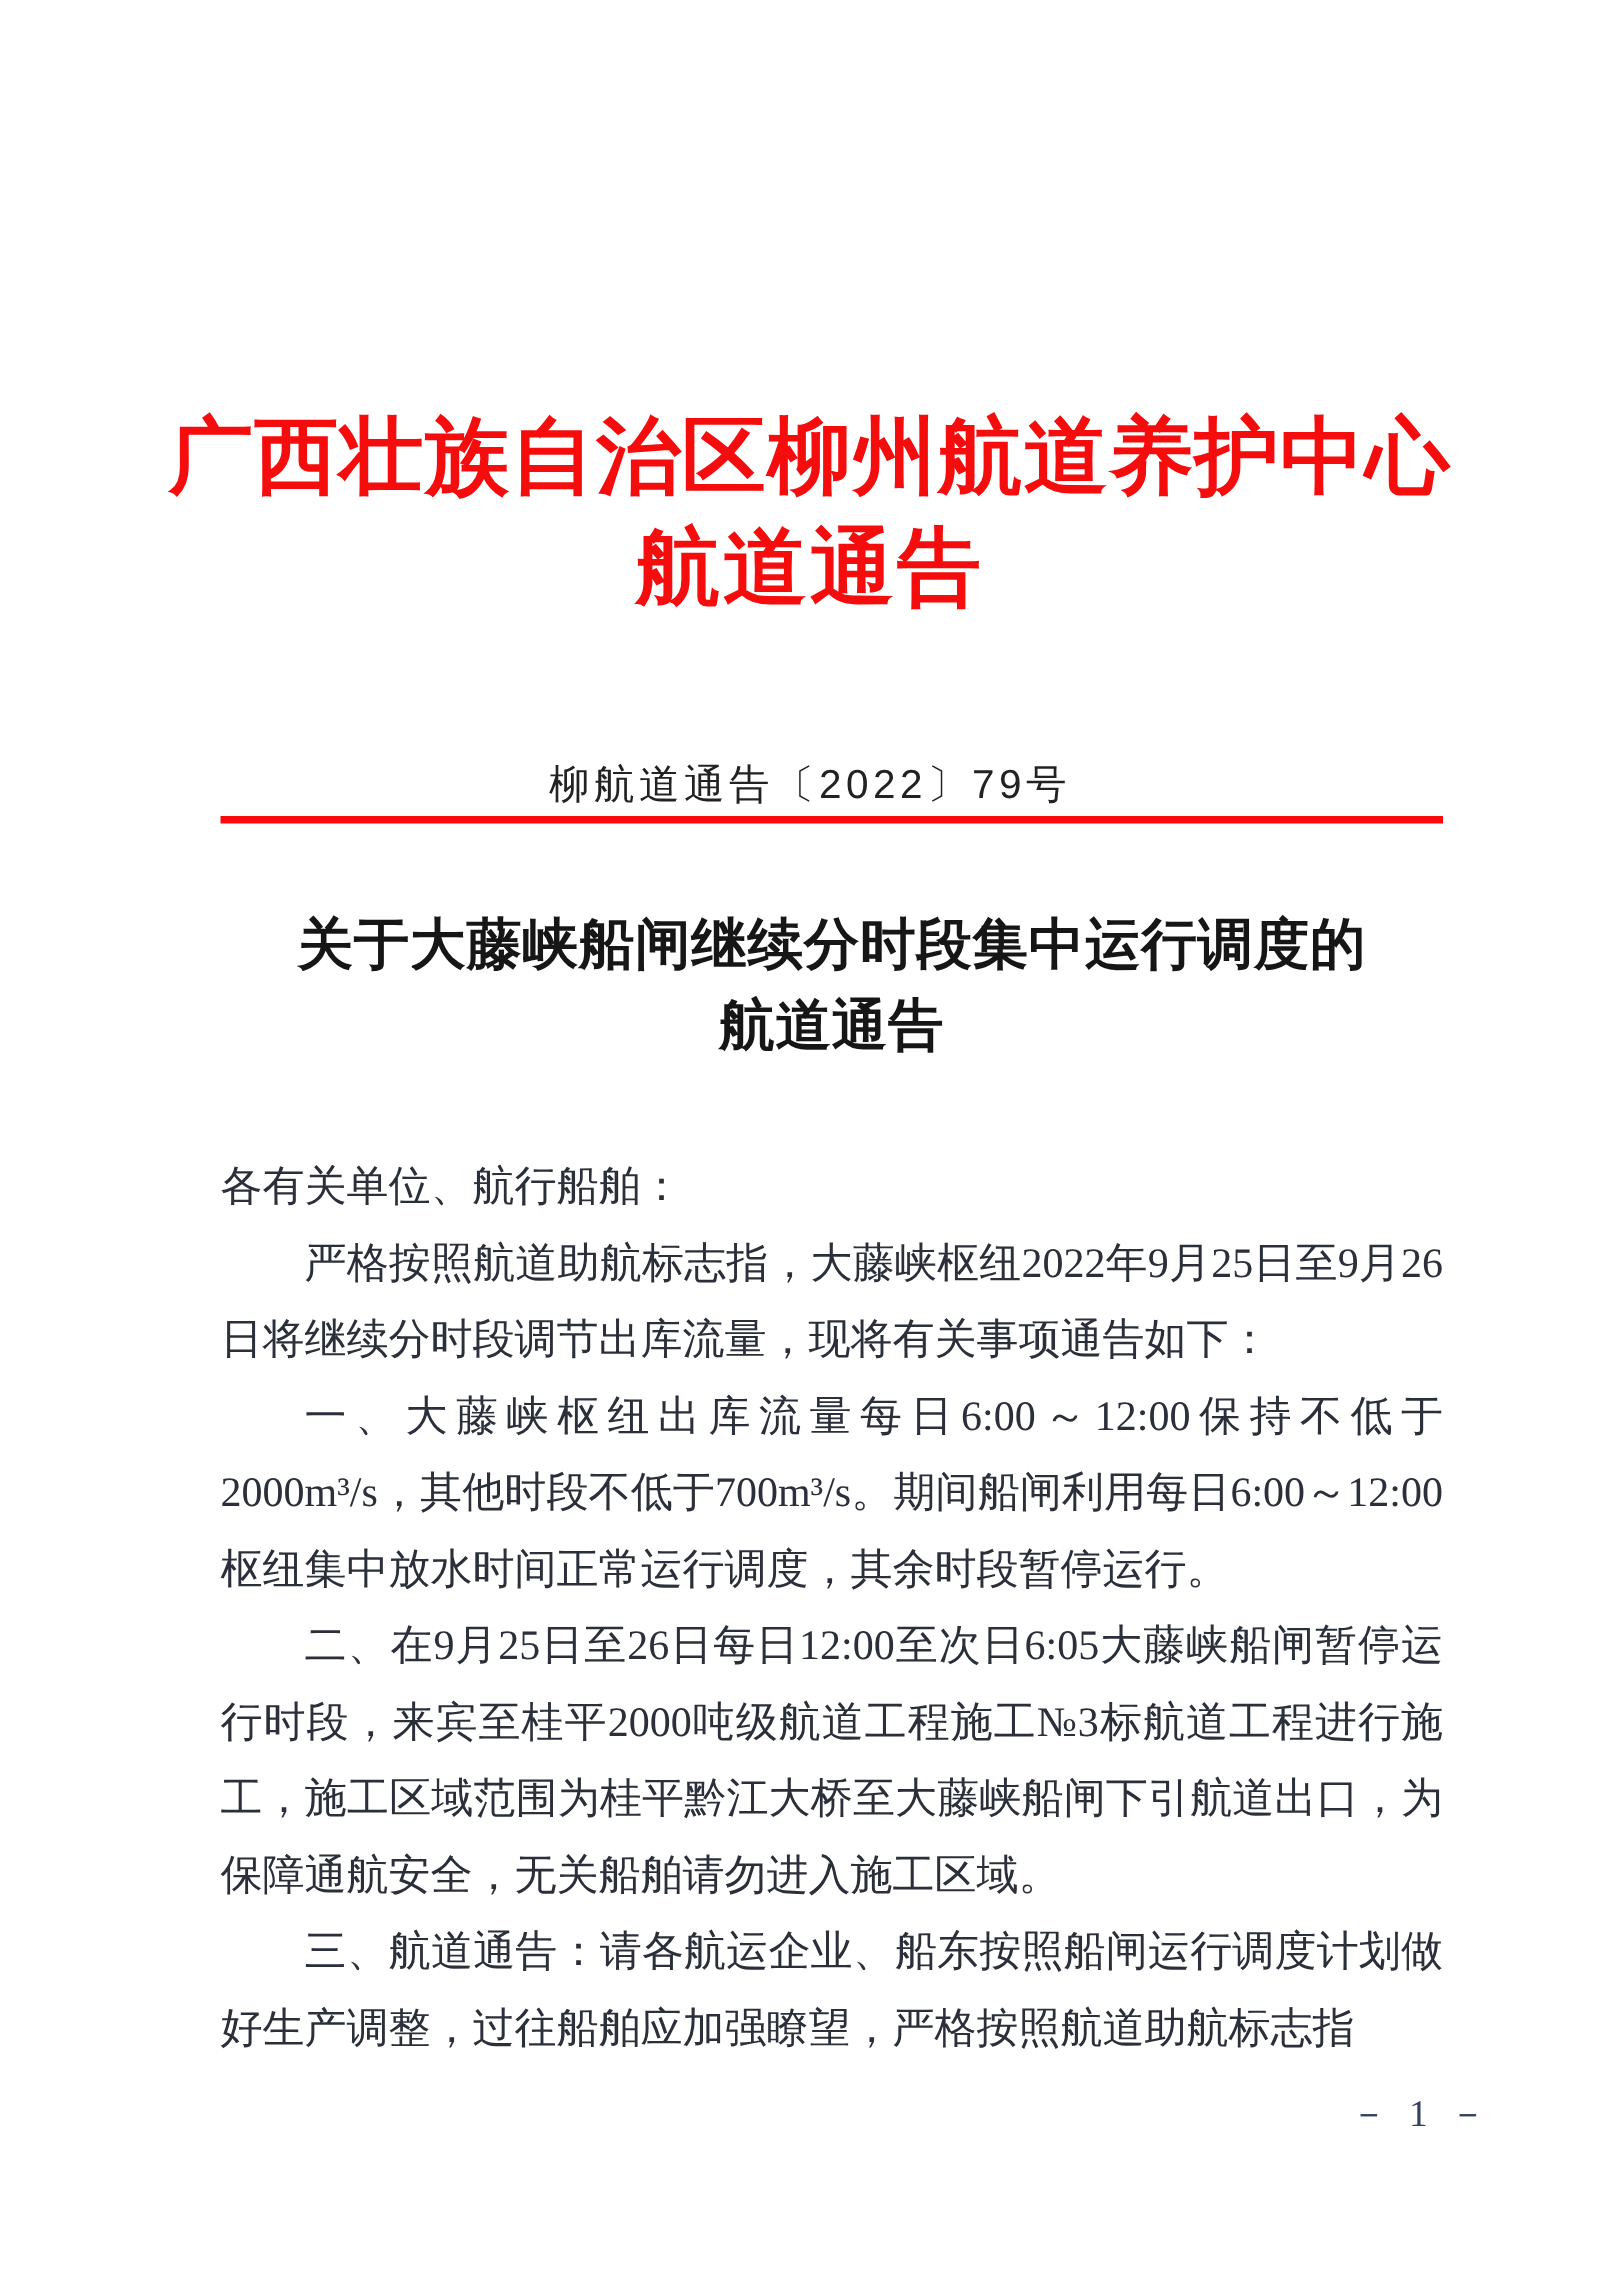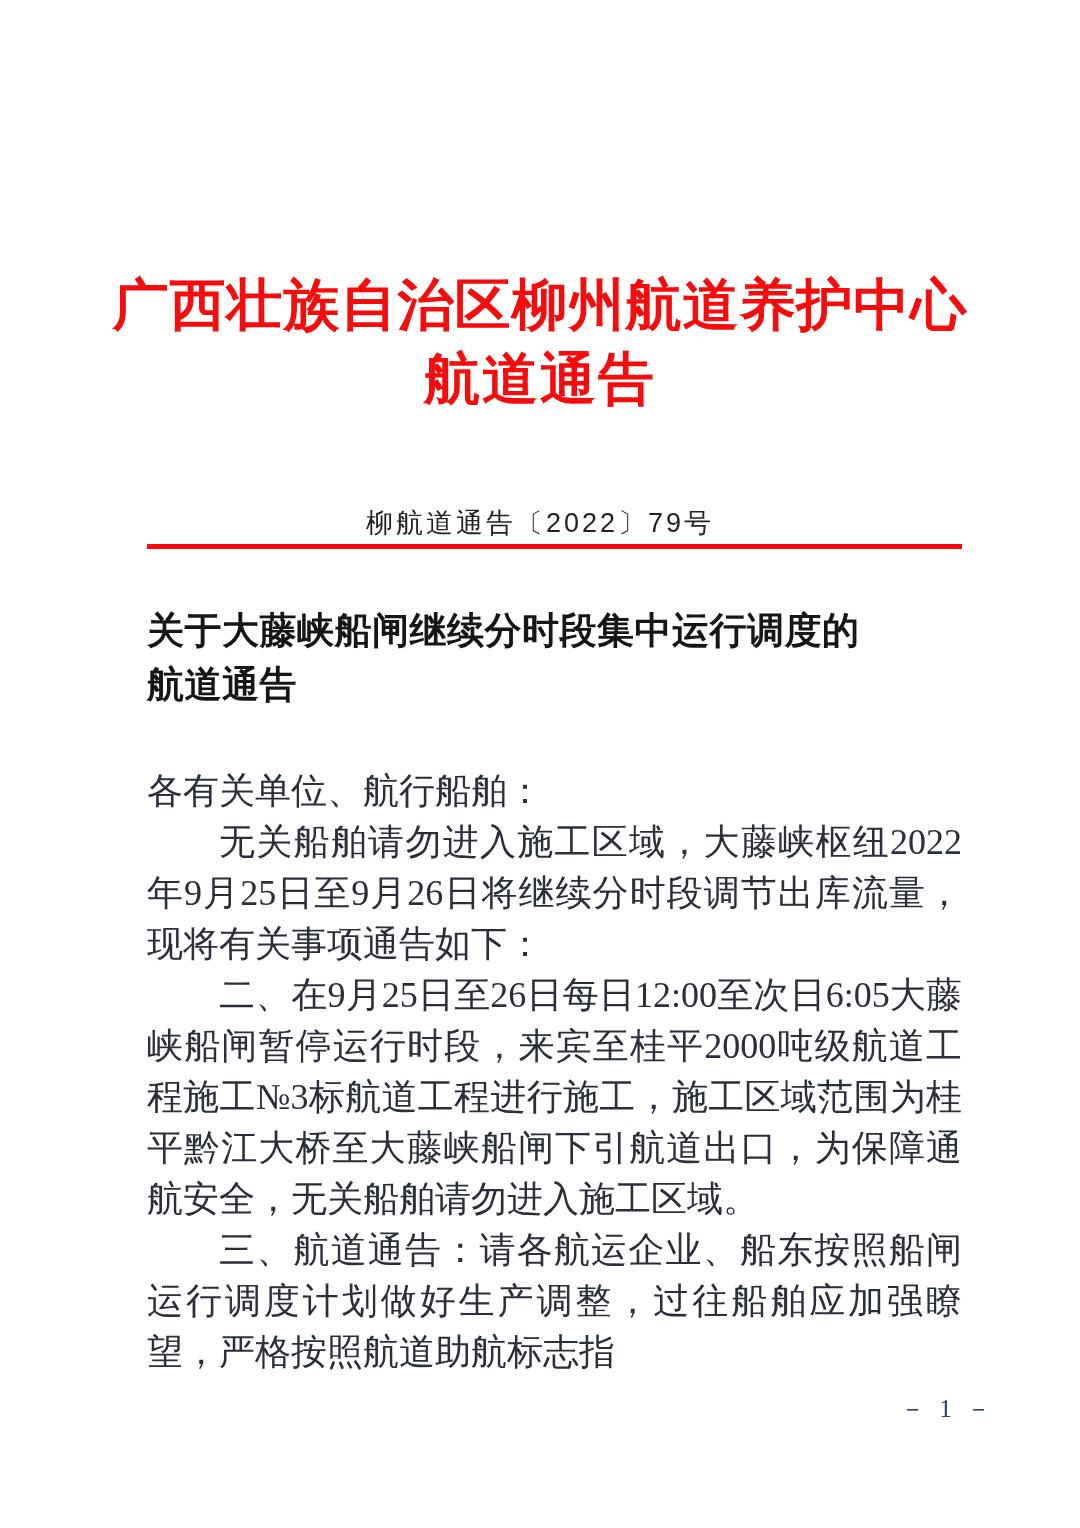--- a/index.html
+++ b/index.html
@@ -63,37 +63,37 @@
     height: 5px;
     background: #FA0A0A;
   }
 
   
   .subject {
     position: absolute;
     left: 147px;
     width: 815px;
     top: 604px;
-    text-align: left;
+    text-align: center;
     font-weight: bold;
     color: #161616;
     font-size: 37px;
     line-height: 54px;
     letter-spacing: 0.5px;
     font-family: "Liberation Serif", "DejaVu Serif", serif;
   }
 
   
   .body-block {
     position: absolute;
     left: 147px;
     top: 766px;
     width: 815px;
     color: #2a2f3a;
-    font-size: 36px;
+    font-size: 28px;
     line-height: 51px;
     text-align: justify;
     text-justify: inter-ideograph;
     font-family: "Liberation Serif", "DejaVu Serif", serif;
   }
   .body-block p {
     margin: 0;
     text-align: justify;
     text-justify: inter-ideograph;
   }
@@ -129,20 +129,21 @@
 
   <div class="red-rule"></div>
 
   <div class="subject">
     <div>关于大藤峡船闸继续分时段集中运行调度的</div>
     <div>航道通告</div>
   </div>
 
   <div class="body-block">
     <p class="salutation">各有关单位、航行船舶：</p>
-    <p class="indent">无关船舶请勿进入施工区域，大藤峡枢纽2022年9月25日至9月26日将继续分时段调节出库流量，现将有关事项通告如下：</p>
+    <p class="indent">严格按照航道助航标志指，大藤峡枢纽2022年9月25日至9月26日将继续分时段调节出库流量，现将有关事项通告如下：</p>
+    <p class="indent">一、大藤峡枢纽出库流量每日6:00～12:00保持不低于2000m³/s，其他时段不低于700m³/s。期间船闸利用每日6:00～12:00枢纽集中放水时间正常运行调度，其余时段暂停运行。</p>
     <p class="indent">二、在9月25日至26日每日12:00至次日6:05大藤峡船闸暂停运行时段，来宾至桂平2000吨级航道工程施工№3标航道工程进行施工，施工区域范围为桂平黔江大桥至大藤峡船闸下引航道出口，为保障通航安全，无关船舶请勿进入施工区域。</p>
     <p class="indent">三、航道通告：请各航运企业、船东按照船闸运行调度计划做好生产调整，过往船舶应加强瞭望，严格按照航道助航标志指</p>
   </div>
 
   <div class="page-number">－ 1 －</div>
 
 </div>
 
 </body></html>

